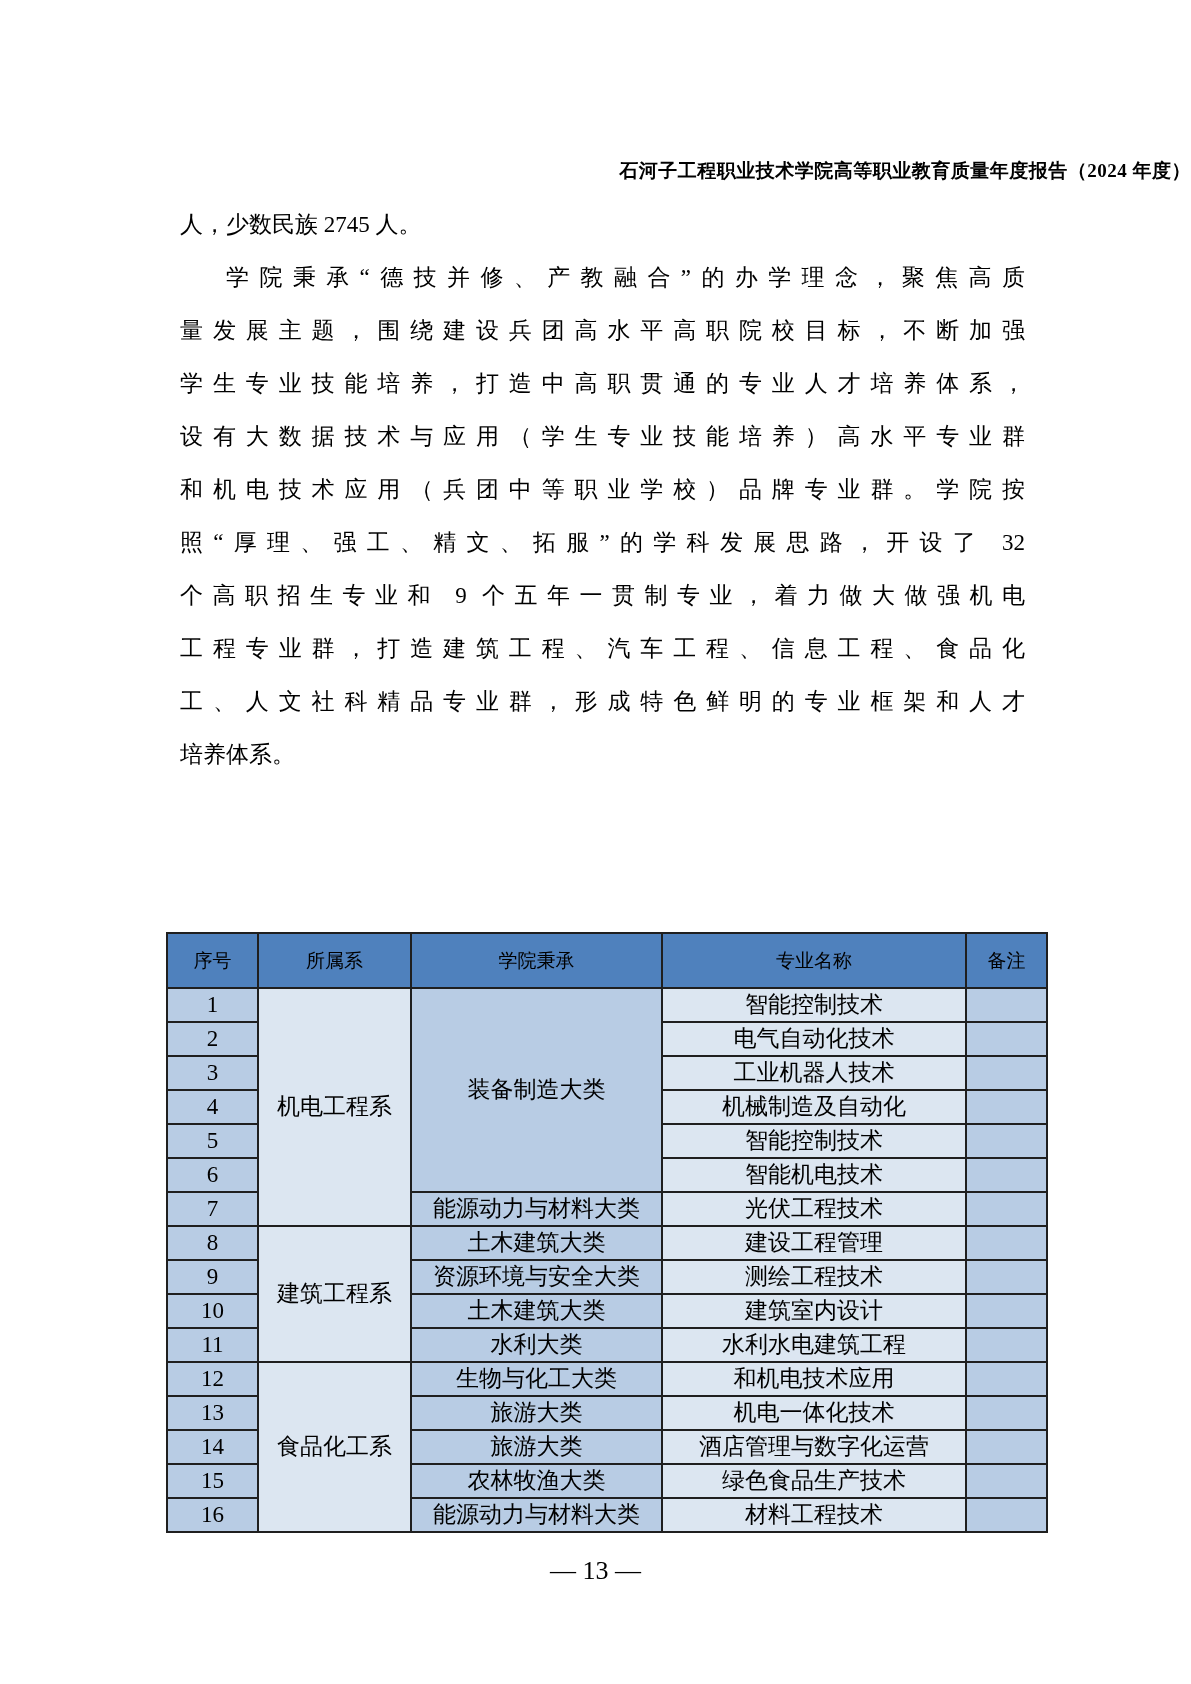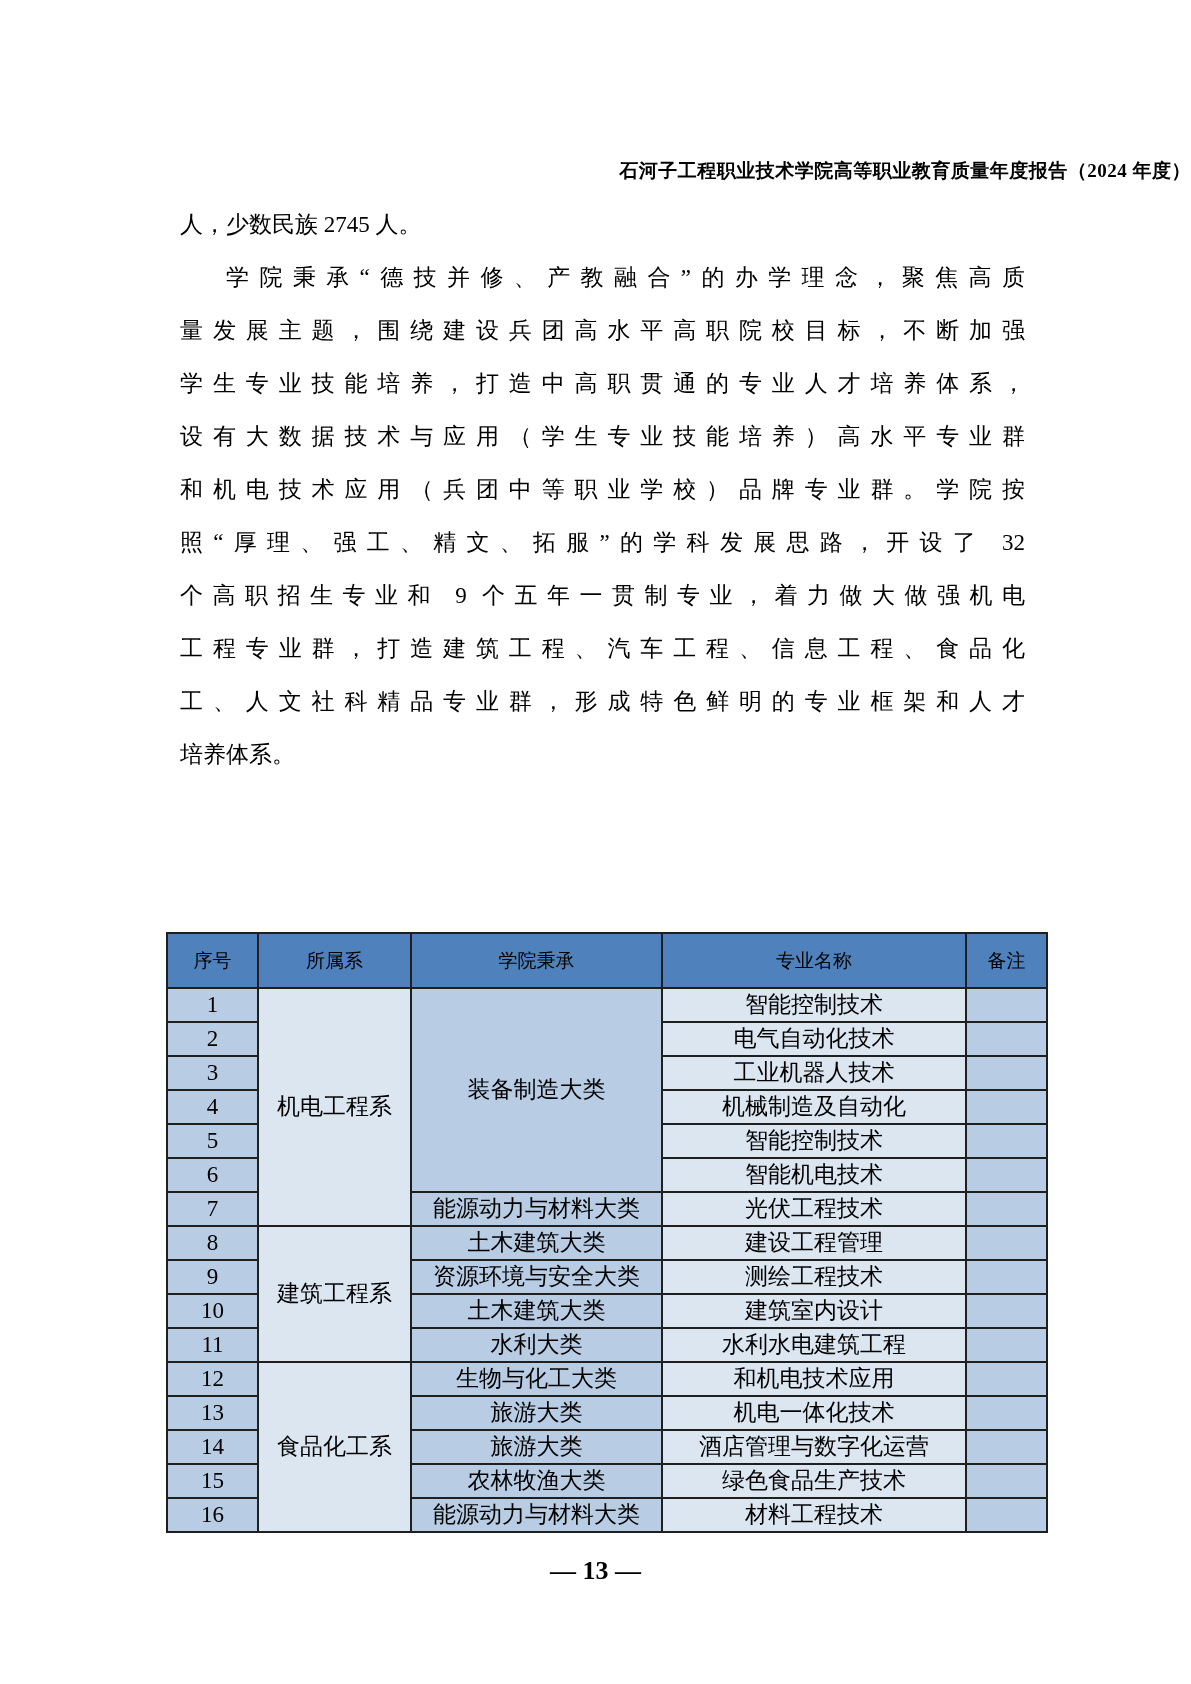--- a/index.html
+++ b/index.html
@@ -89,21 +89,20 @@
   }
   td.bg-med{background:var(--col-medium,#B8CCE4);}
   td.bg-light{background:var(--col-light,#DCE6F1);}
   .footer-page{
     position:absolute;
     top:1556px;
     left:0;
     width:100%;
     text-align:center;
     font-size:26px;
-    font-weight:bold;
   }
 </style>
 </head>
 <body>
 
 <div class="page">
 
   <div class="header-note">石河子工程职业技术学院高等职业教育质量年度报告（2024 年度）</div>
 
   <div class="content">

